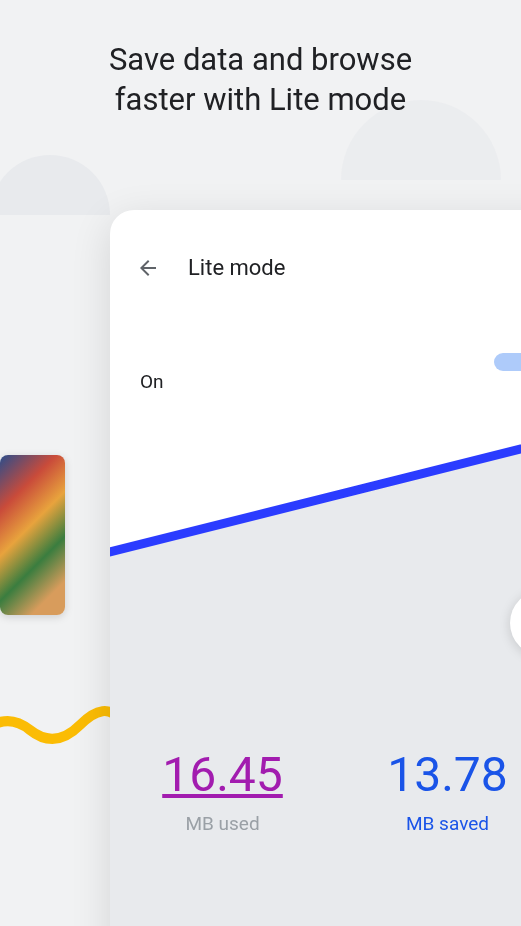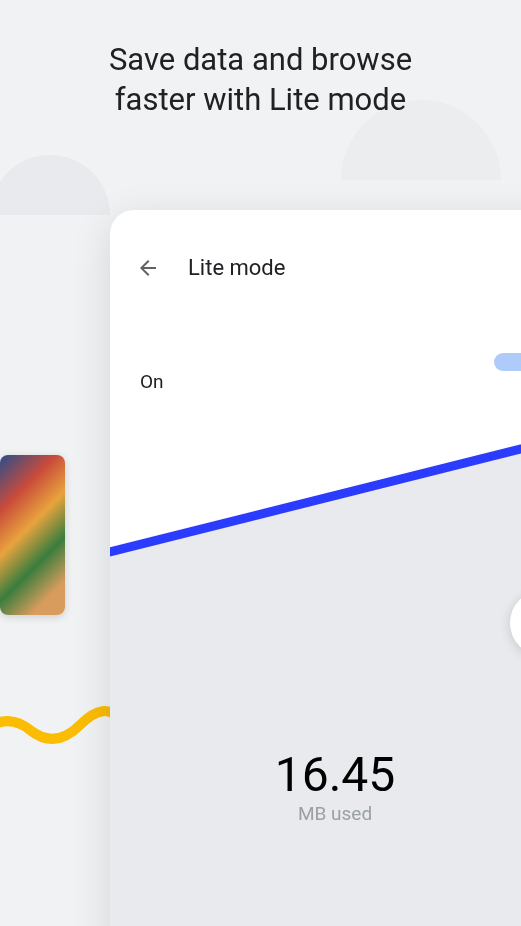--- a/index.html
+++ b/index.html
@@ -161,23 +161,23 @@
       padding: 0 20px 0 0;
     }
     .stat { text-align: center; }
     .stat-value {
       font-size: 48px;
       font-weight: 400;
       line-height: 1.05;
     }
     .stat-label {
       font-size: 19px;
-      margin-top: 2px;
-    }
-    .stat-used .stat-value { color: #000000; }
+      margin-top: 12px;
+    }
+    .stat-used .stat-value { color: #a21caf; text-decoration: underline; }
     .stat-used .stat-label { color: #9aa0a6; }
     .stat-saved .stat-value { color: #1a54e8; }
     .stat-saved .stat-label { color: #1a54e8; }
   </style>
 </head>
 <body>
 
 <div class="cloud-right"></div>
 <div class="cloud-left"></div>
 
@@ -217,15 +217,19 @@
 
     <div class="pill">
       
     </div>
 
     <div class="stats">
       <div class="stat stat-used">
         <div class="stat-value">16.45</div>
         <div class="stat-label">MB used</div>
       </div>
+      <div class="stat stat-saved">
+        <div class="stat-value">13.78</div>
+        <div class="stat-label">MB saved</div>
+      </div>
     </div>
   </div>
 </div>
 
 </body></html>

